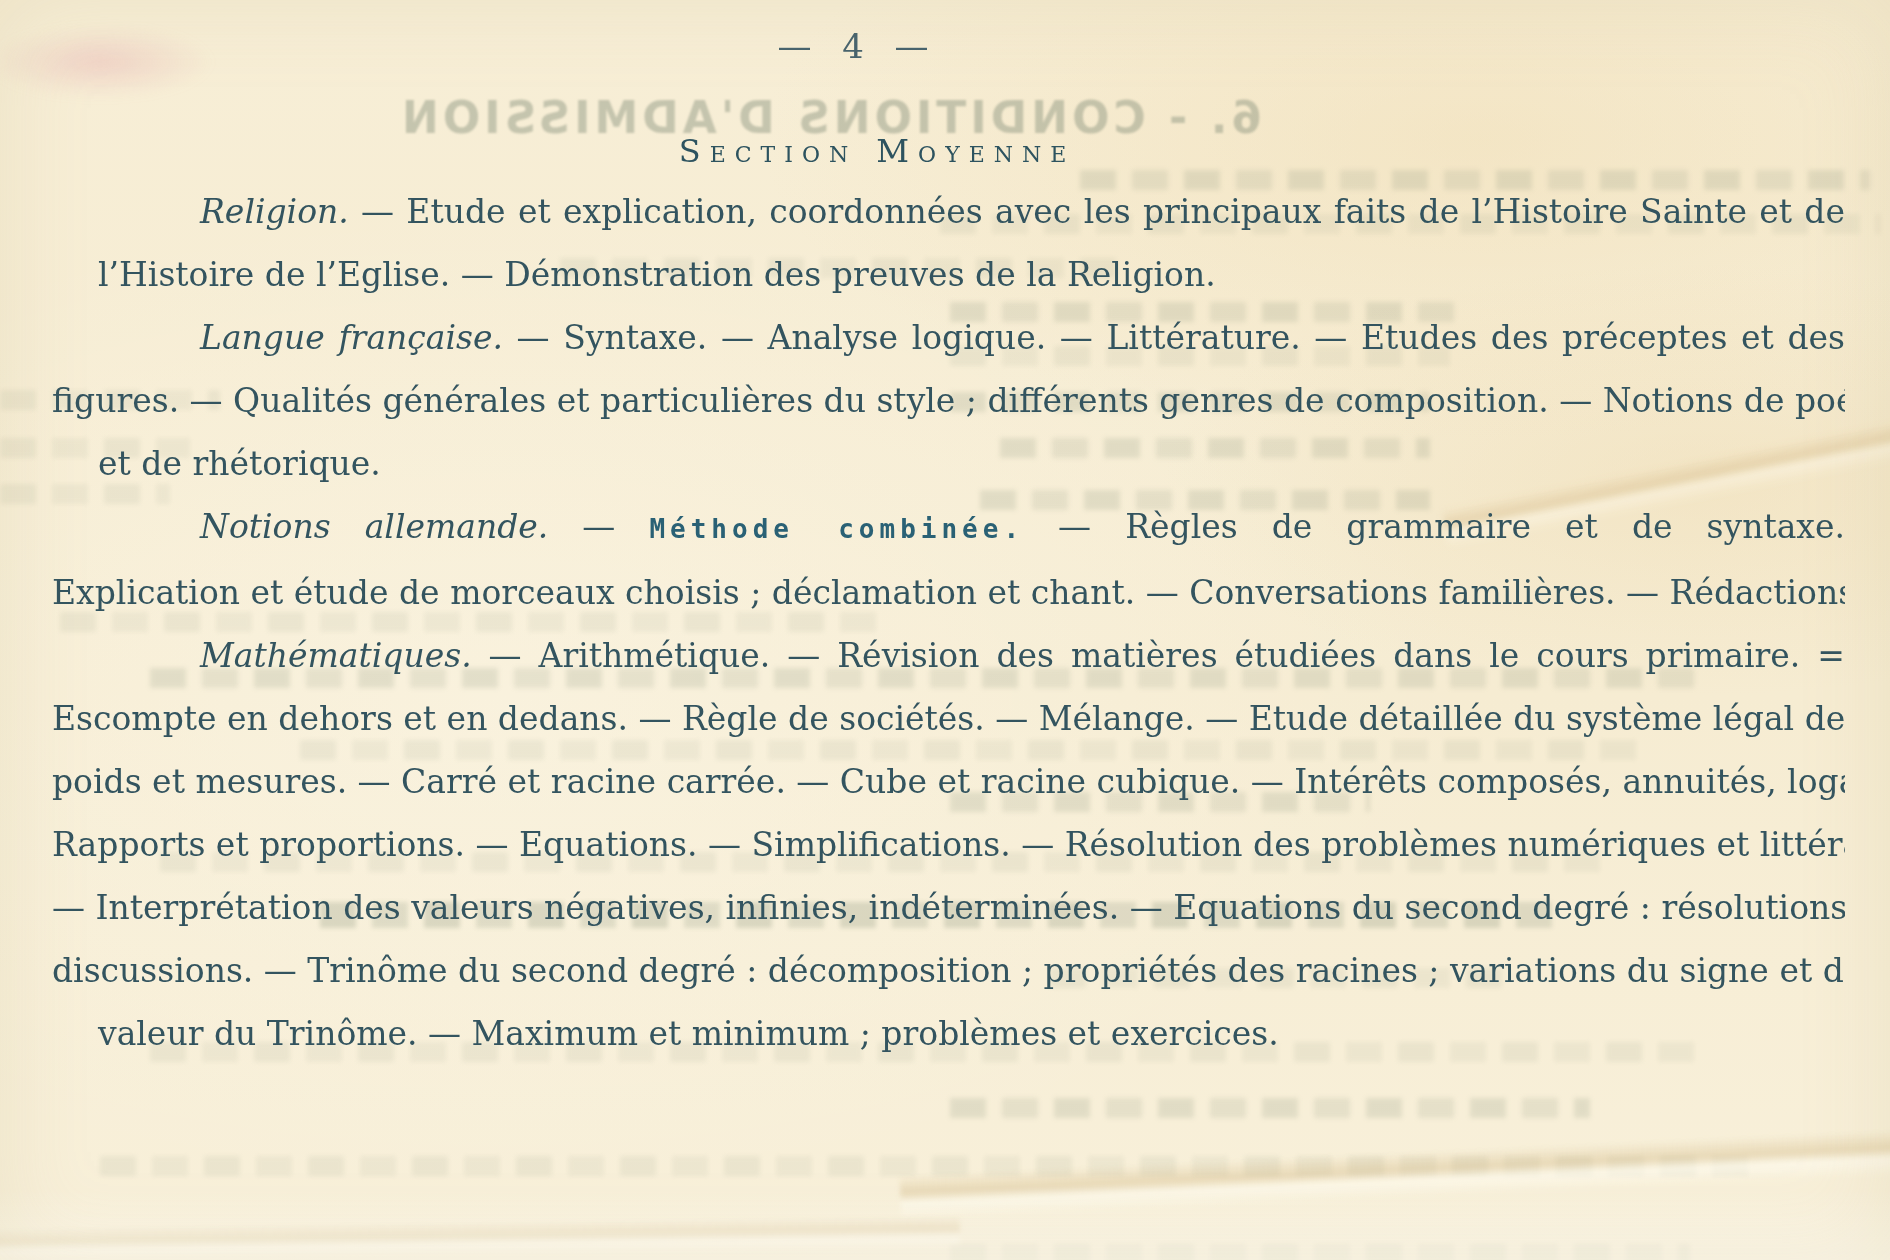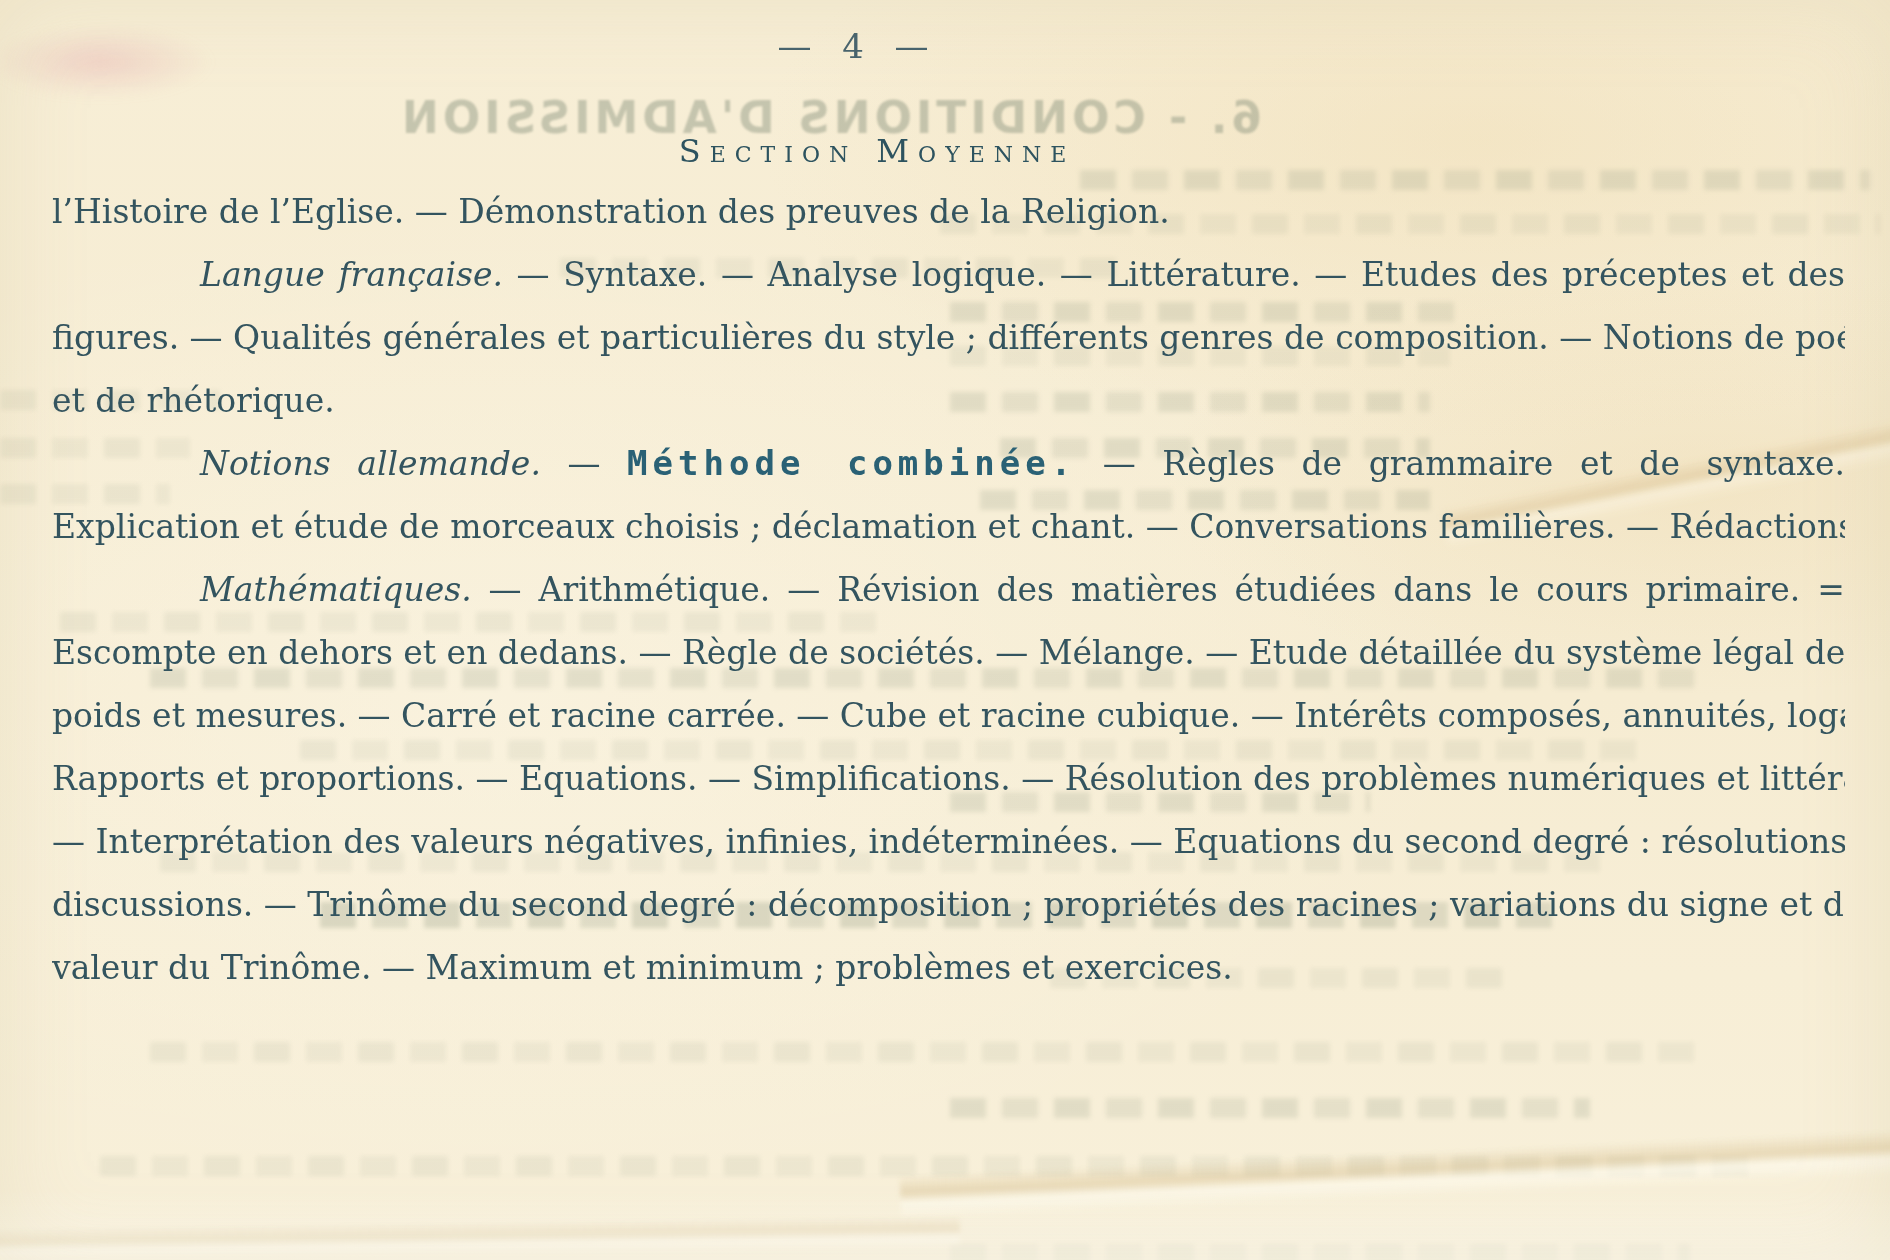--- a/index.html
+++ b/index.html
@@ -42,25 +42,25 @@
     background:linear-gradient(180deg, transparent, rgba(255,253,244,.55));}
 
   
   .pagenum{position:absolute;top:26px;left:0;width:1706px;text-align:center;
     font-size:34px;color:#46626d;word-spacing:20px;}
   .section-title{position:absolute;top:132px;left:0;width:1754px;text-align:center;
     font-variant:small-caps;font-size:32px;letter-spacing:9px;color:#2d535f;}
   .body-text{position:absolute;top:180px;left:52px;width:1793px;height:1080px;
     overflow:hidden;font-size:33px;line-height:63px;color:#33545f;}
   .line{text-align:justify;text-align-last:justify;white-space:nowrap;}
-  .line.last{text-align:left;text-align-last:left;}
+  .line.last{text-align:left;text-align-last:left;margin-left:46px;}
   .line.indent{padding-left:148px;}
   .seg-italic{font-style:italic;}
   .seg-method{font-family:"DejaVu Sans Mono", monospace;font-weight:bold;
-    font-size:34px;letter-spacing:5px;color:#2a6175;}
+    font-size:26px;letter-spacing:5px;color:#2a6175;}
 </style>
 </head>
 <body>
 
 <div class="paper"></div>
 
 <div class="bleed bleed-heading">6. - CONDITIONS D'ADMISSION</div>
 <div class="stripe" style="left:1080px;top:170px;width:790px;"></div>
 <div class="stripe soft" style="left:940px;top:214px;width:940px;"></div>
 <div class="stripe soft" style="left:560px;top:258px;width:560px;"></div>
@@ -86,20 +86,21 @@
 
 <div class="stain-pink"></div>
 <div class="crease-topright"></div>
 <div class="crease-bottom-right"></div>
 <div class="crease-bottom-left"></div>
 <div class="bottom-light"></div>
 
 <div class="pagenum">— 4 —</div>
 <div class="section-title">Section Moyenne</div>
 <div class="body-text">
+    <div class="line indent"><span class="seg-italic">Religion.</span><span class="seg-normal"> — Etude et explication, coordonnées avec les principaux faits de l’Histoire Sainte et de</span></div>
     <div class="line last"><span class="seg-normal">l’Histoire de l’Eglise. — Démonstration des preuves de la Religion.</span></div>
     <div class="line indent"><span class="seg-italic">Langue française.</span><span class="seg-normal"> — Syntaxe. — Analyse logique. — Littérature. — Etudes des préceptes et des</span></div>
     <div class="line"><span class="seg-normal">figures. — Qualités générales et particulières du style ; différents genres de composition. — Notions de poésie</span></div>
     <div class="line last"><span class="seg-normal">et de rhétorique.</span></div>
     <div class="line indent"><span class="seg-italic">Notions allemande.</span><span class="seg-normal"> — </span><span class="seg-method">Méthode combinée.</span><span class="seg-normal"> — Règles de grammaire et de syntaxe.</span></div>
     <div class="line"><span class="seg-normal">Explication et étude de morceaux choisis ; déclamation et chant. — Conversations familières. — Rédactions :</span></div>
     <div class="line indent"><span class="seg-italic">Mathématiques.</span><span class="seg-normal"> — Arithmétique. — Révision des matières étudiées dans le cours primaire. =</span></div>
     <div class="line"><span class="seg-normal">Escompte en dehors et en dedans. — Règle de sociétés. — Mélange. — Etude détaillée du système légal des</span></div>
     <div class="line"><span class="seg-normal">poids et mesures. — Carré et racine carrée. — Cube et racine cubique. — Intérêts composés, annuités, logarithmes.</span></div>
     <div class="line"><span class="seg-normal">Rapports et proportions. — Equations. — Simplifications. — Résolution des problèmes numériques et littéraux.</span></div>

